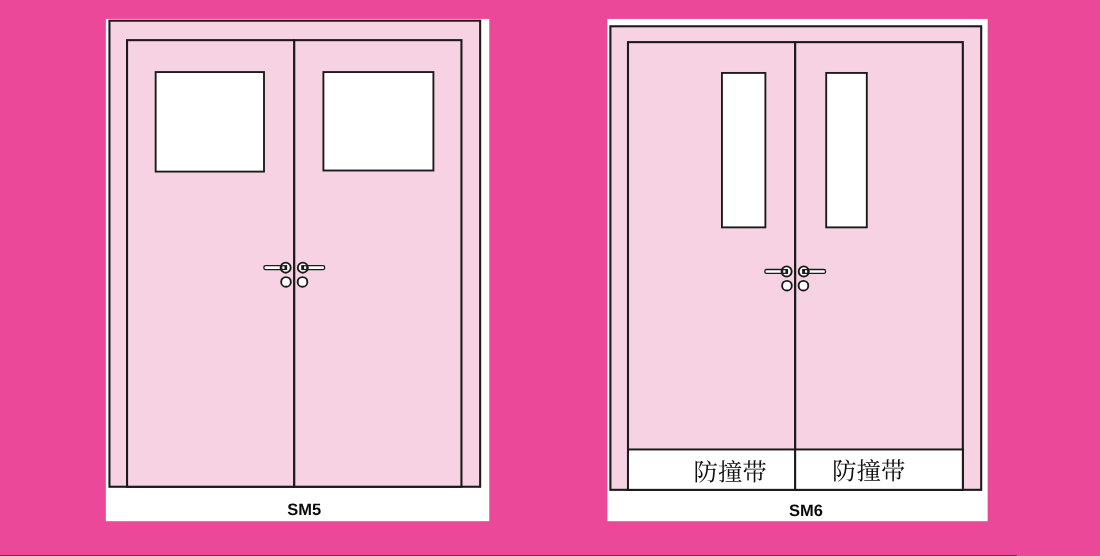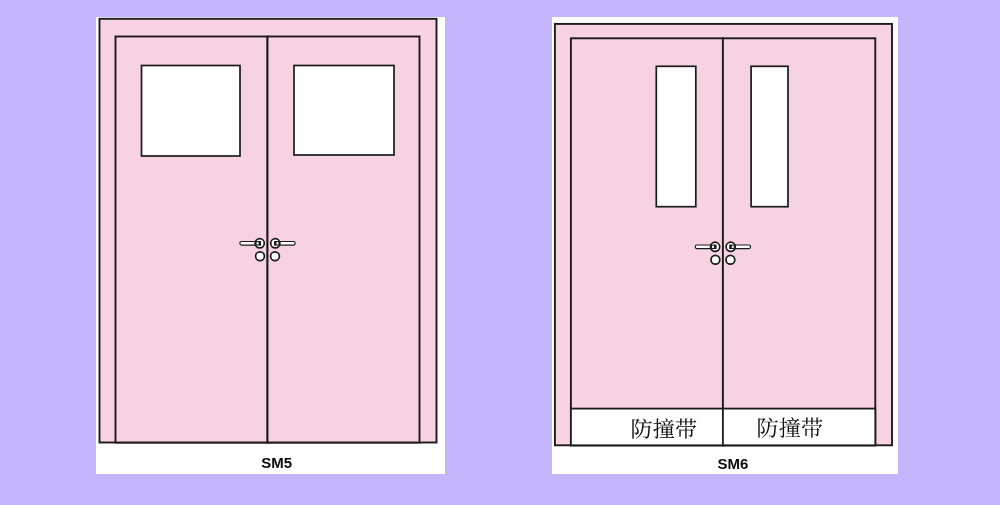--- a/index.html
+++ b/index.html
@@ -1,16 +1,16 @@
 <!DOCTYPE html>
 <html><head>
 <meta charset="utf-8">
 <style>
 html,body{margin:0;padding:0;background:#1d1a1b;}
-#page{position:relative;width:1000px;height:505px;background:#c4b5fd;overflow:hidden;font-family:"Liberation Sans",sans-serif;}
+#page{position:relative;width:1000px;height:505px;background:#ec4899;overflow:hidden;font-family:"Liberation Sans",sans-serif;}
 </style>
 </head>
 <body>
 
 <div id="page">
 
 <svg style="position:absolute;left:96px;top:17px" width="349" height="457" viewBox="0 0 349 457">
 
 <rect x="0" y="0" width="349" height="457" fill="#fff"></rect>
 

